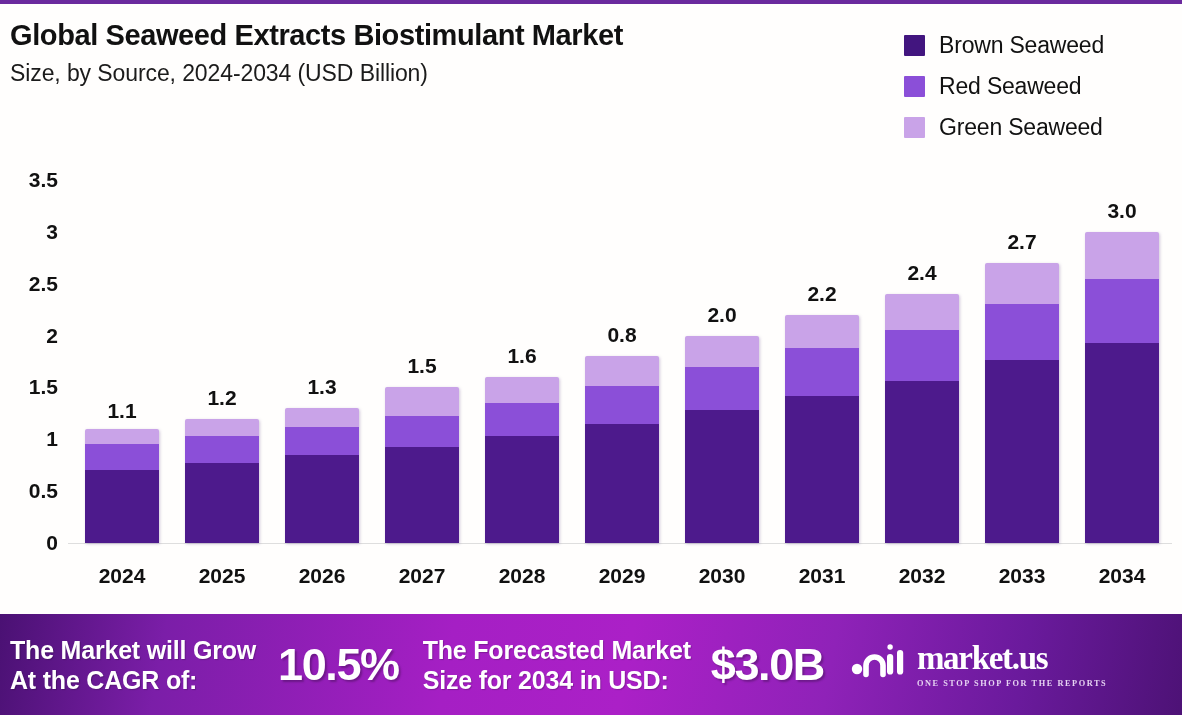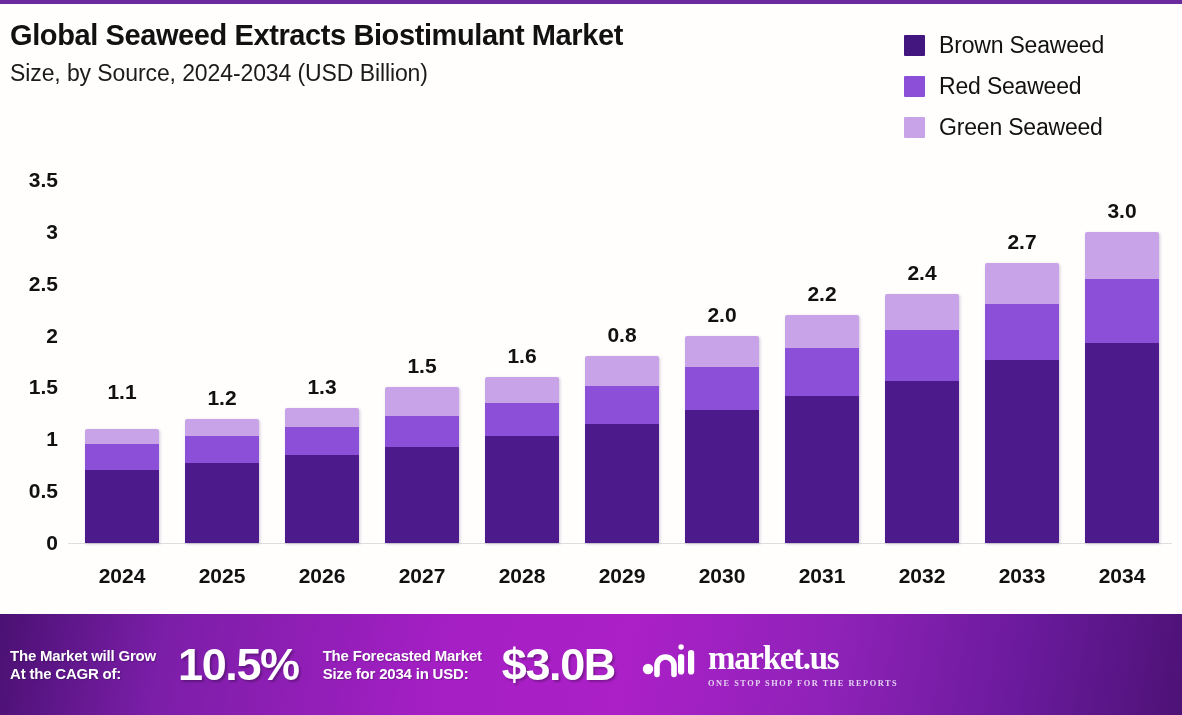--- a/index.html
+++ b/index.html
@@ -164,21 +164,21 @@
                 #ab20c7 53%,
                 #8f22b8 70%,
                 #6a1a9c 86%,
                 #4d1276 100%);
     display: flex;
     align-items: center;
     overflow: hidden;
   }
   .f-text {
     color: #ffffff;
-    font-size: 15px;
+    font-size: 25px;
     font-weight: bold;
     line-height: 1.2;
     letter-spacing: -0.2px;
     text-shadow: 1px 1px 1px rgba(0,0,0,0.22);
     white-space: nowrap;
   }
   .f-big {
     color: #ffffff;
     font-size: 45px;
     font-weight: bold;
@@ -253,21 +253,21 @@
         <div class="y-tick" style="top: 176px;">3.5</div>
       </div>
     <div class="axis-line" id="axis-line" style="top: 539px;"></div>
     <div class="bars" id="bars">
         <div class="bar-group" style="left: 0px; width: 100px; height: 605px;">
           <div class="bar-col" style="width: 74px; left: 13px; bottom: 66px;">
             <div class="seg seg-top" style="height: 15.5571px; background: rgb(201, 163, 232);"></div>
             <div class="seg" style="height: 25.9286px; background: rgb(139, 79, 216);"></div>
             <div class="seg" style="height: 72.6px; background: rgb(77, 26, 140);"></div>
           </div>
-          <div class="bar-value" style="bottom: 205px;">1.1</div>
+          <div class="bar-value" style="bottom: 186px;">1.1</div>
           <div class="x-label" style="bottom: 21px; text-align: center;">2024</div>
         </div>
         <div class="bar-group" style="left: 100px; width: 100px; height: 605px;">
           <div class="bar-col" style="width: 74px; left: 13px; bottom: 66px;">
             <div class="seg seg-top" style="height: 17.6314px; background: rgb(201, 163, 232);"></div>
             <div class="seg" style="height: 26.9657px; background: rgb(139, 79, 216);"></div>
             <div class="seg" style="height: 79.86px; background: rgb(77, 26, 140);"></div>
           </div>
           <div class="bar-value" style="bottom: 199.457px;">1.2</div>
           <div class="x-label" style="bottom: 21px;">2025</div>

